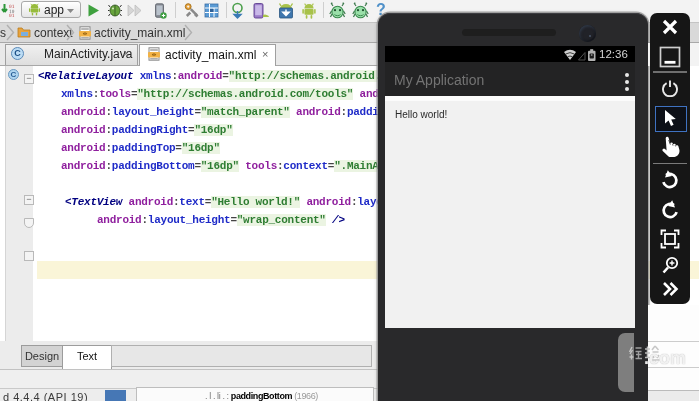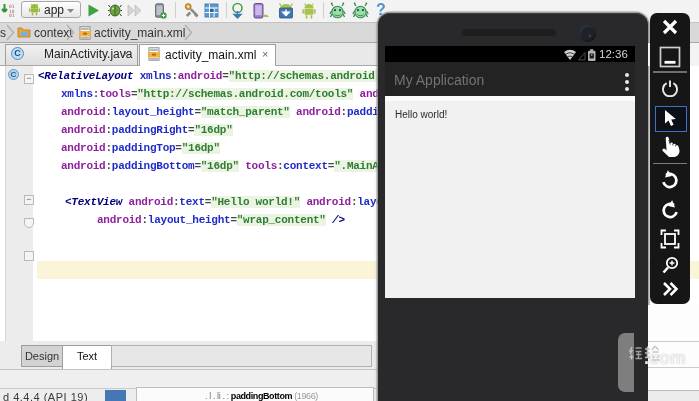--- a/index.html
+++ b/index.html
@@ -231,21 +231,21 @@
   <div class="abs" style="left:136px;top:387px;width:236px;height:14px;background:#fbfbfb;border:1px solid #bdbdbd;border-bottom:none;"></div>
   <div class="abs" style="left:205px;top:391px;font-size:9px;letter-spacing:-0.4px;color:#777;">. l . li . : <b style="color:#000;">paddingBottom</b> <span style="color:#9a9a9a;">(1966)</span></div>
 
   <div class="abs" style="left:378px;top:13px;width:270px;height:389px;background:#29292b;
        border-radius:12px 12px 0 0;box-shadow:0 0 0 1.5px rgba(145,145,145,0.8), 0 1px 4px rgba(0,0,0,0.3), inset 0 1px 0 #3e3e42;"></div>
 
   <div class="abs" style="left:462px;top:29px;width:94px;height:7px;background:#1e1e1e;border-radius:3.5px;"></div>
   <div class="abs" style="left:579px;top:25px;width:17px;height:17px;border-radius:50%;background:#212228;box-shadow:inset 1px 1.5px 2.5px #2f3846, inset -1px -1px 2px #111319;"></div>
   <div class="abs" style="left:589px;top:35px;width:2px;height:2px;border-radius:50%;background:#4a5668;"></div>
 
-  <div class="abs" style="left:385px;top:46px;width:250px;height:252px;background:#f1f1f1;overflow:hidden;">
+  <div class="abs" style="left:385px;top:46px;width:250px;height:282px;background:#f1f1f1;overflow:hidden;">
 
     <div class="abs" style="left:0;top:0;width:250px;height:16px;background:#000;"></div>
     <div class="abs" style="left:214px;top:1.5px;font-size:11.5px;color:#d4d4d4;">12:36</div>
     <svg class="abs" style="left:178px;top:2px;" width="36" height="13" viewBox="0 0 36 13">
       <path d="M1 4 L7 12 L13 4 A10 10 0 0 0 1 4 Z" fill="#cfcfcf"></path>
       <path d="M2.7 6 a8 8 0 0 1 8.6 0 M4.8 8.6 a5 5 0 0 1 4.4 0" fill="none" stroke="#30302e" stroke-width="0.9"></path>
       <path d="M22 12 L22 4.5 L15.5 12 Z" fill="none" stroke="#4e4e4e" stroke-width="1"></path>
       <rect x="25" y="2.8" width="7.5" height="10.2" rx="1" fill="#b2b2b2"></rect>
       <rect x="27.2" y="1.2" width="3" height="2" fill="#b2b2b2"></rect>
       <rect x="26.6" y="5.5" width="4.3" height="5" rx="0.8" fill="#1c1c1c"></rect>

